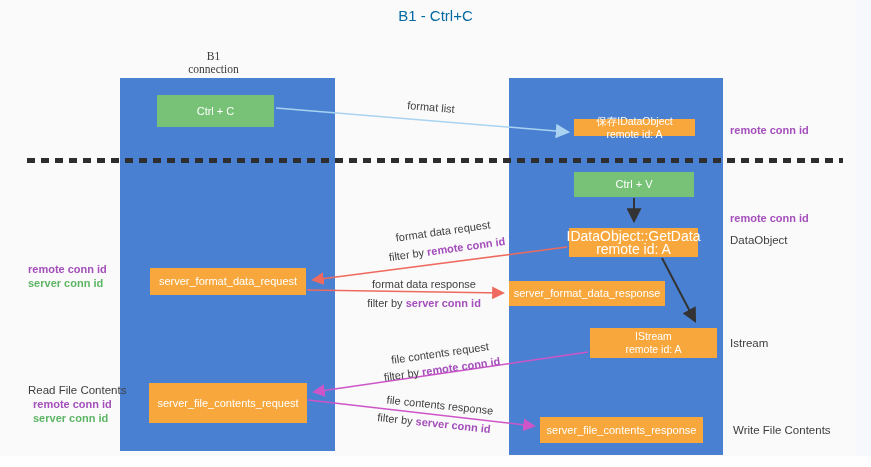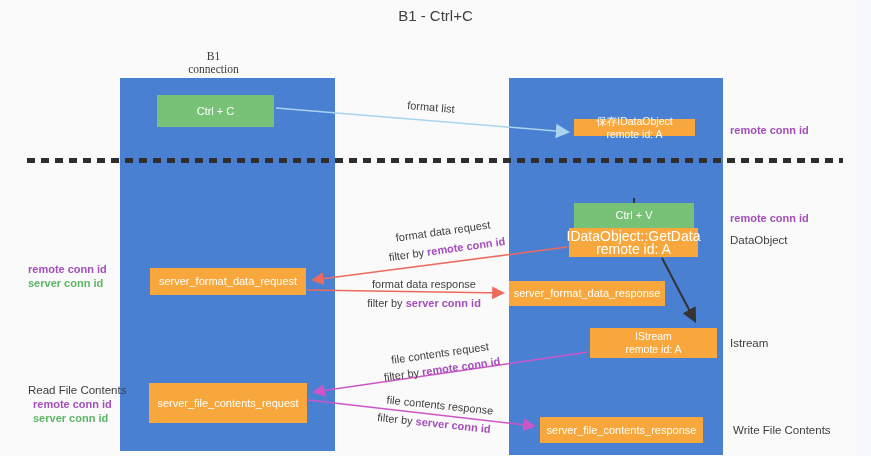--- a/index.html
+++ b/index.html
@@ -6,21 +6,21 @@
   body{font-family:"Liberation Sans", sans-serif; background:#e9e9e9;}
   .stage{
     position:relative; width:871px; height:467px; margin:0 auto;
     background:#fafafa; overflow:hidden;
     font-family:"Liberation Sans", sans-serif;
   }
   .right-tint{position:absolute; right:0; top:0; width:15px; height:467px; background:#f6f8fd;}
   .bottom-strip{position:absolute; left:0; bottom:0; width:871px; height:11px; background:#fefefe;}
   .title{
     position:absolute; left:0; right:0; top:6px; text-align:center;
-    font-size:15px; line-height:20px; color:#404040;
+    font-size:15px; line-height:20px; color:#0369a1;
   }
   .lane-header{
     position:absolute; top:50px; text-align:center;
     font-size:11.5px; line-height:13px; color:#3a3a3a;
   }
   .lane{position:absolute; background:#4a80d2;}
   .lane-left{left:120px; top:78px; width:215px; height:373px;}
   .lane-right{left:509px; top:78px; width:214px; height:377px;}
   .dashed-sep{
     position:absolute; left:27px; top:158px; width:816px; height:5px;
@@ -91,21 +91,21 @@
 
   <div class="box green" style="left:157px; top:95px; width:117px; height:32px;">
     <span>Ctrl + C</span>
   </div>
 
   <div class="box orange" style="left:574px; top:119px; width:121px; height:17px; font-size:10.5px;">
     <span>保存IDataObject</span>
     <span>remote id: A</span>
   </div>
 
-  <div class="box green" style="left:574px; top:172px; width:120px; height:25px;margin-top:31px;">
+  <div class="box green" style="left:574px; top:172px; width:120px; height:25px;">
     <span>Ctrl + V</span>
   </div>
 
   <div class="box orange" style="left:569px; top:228px; width:129px; height:29px; font-size:14px;">
     <span>IDataObject::GetData</span>
     <span>remote id: A</span>
   </div>
 
   <div class="box orange" style="left:150px; top:268px; width:156px; height:27px;">
     <span>server_format_data_request</span>

